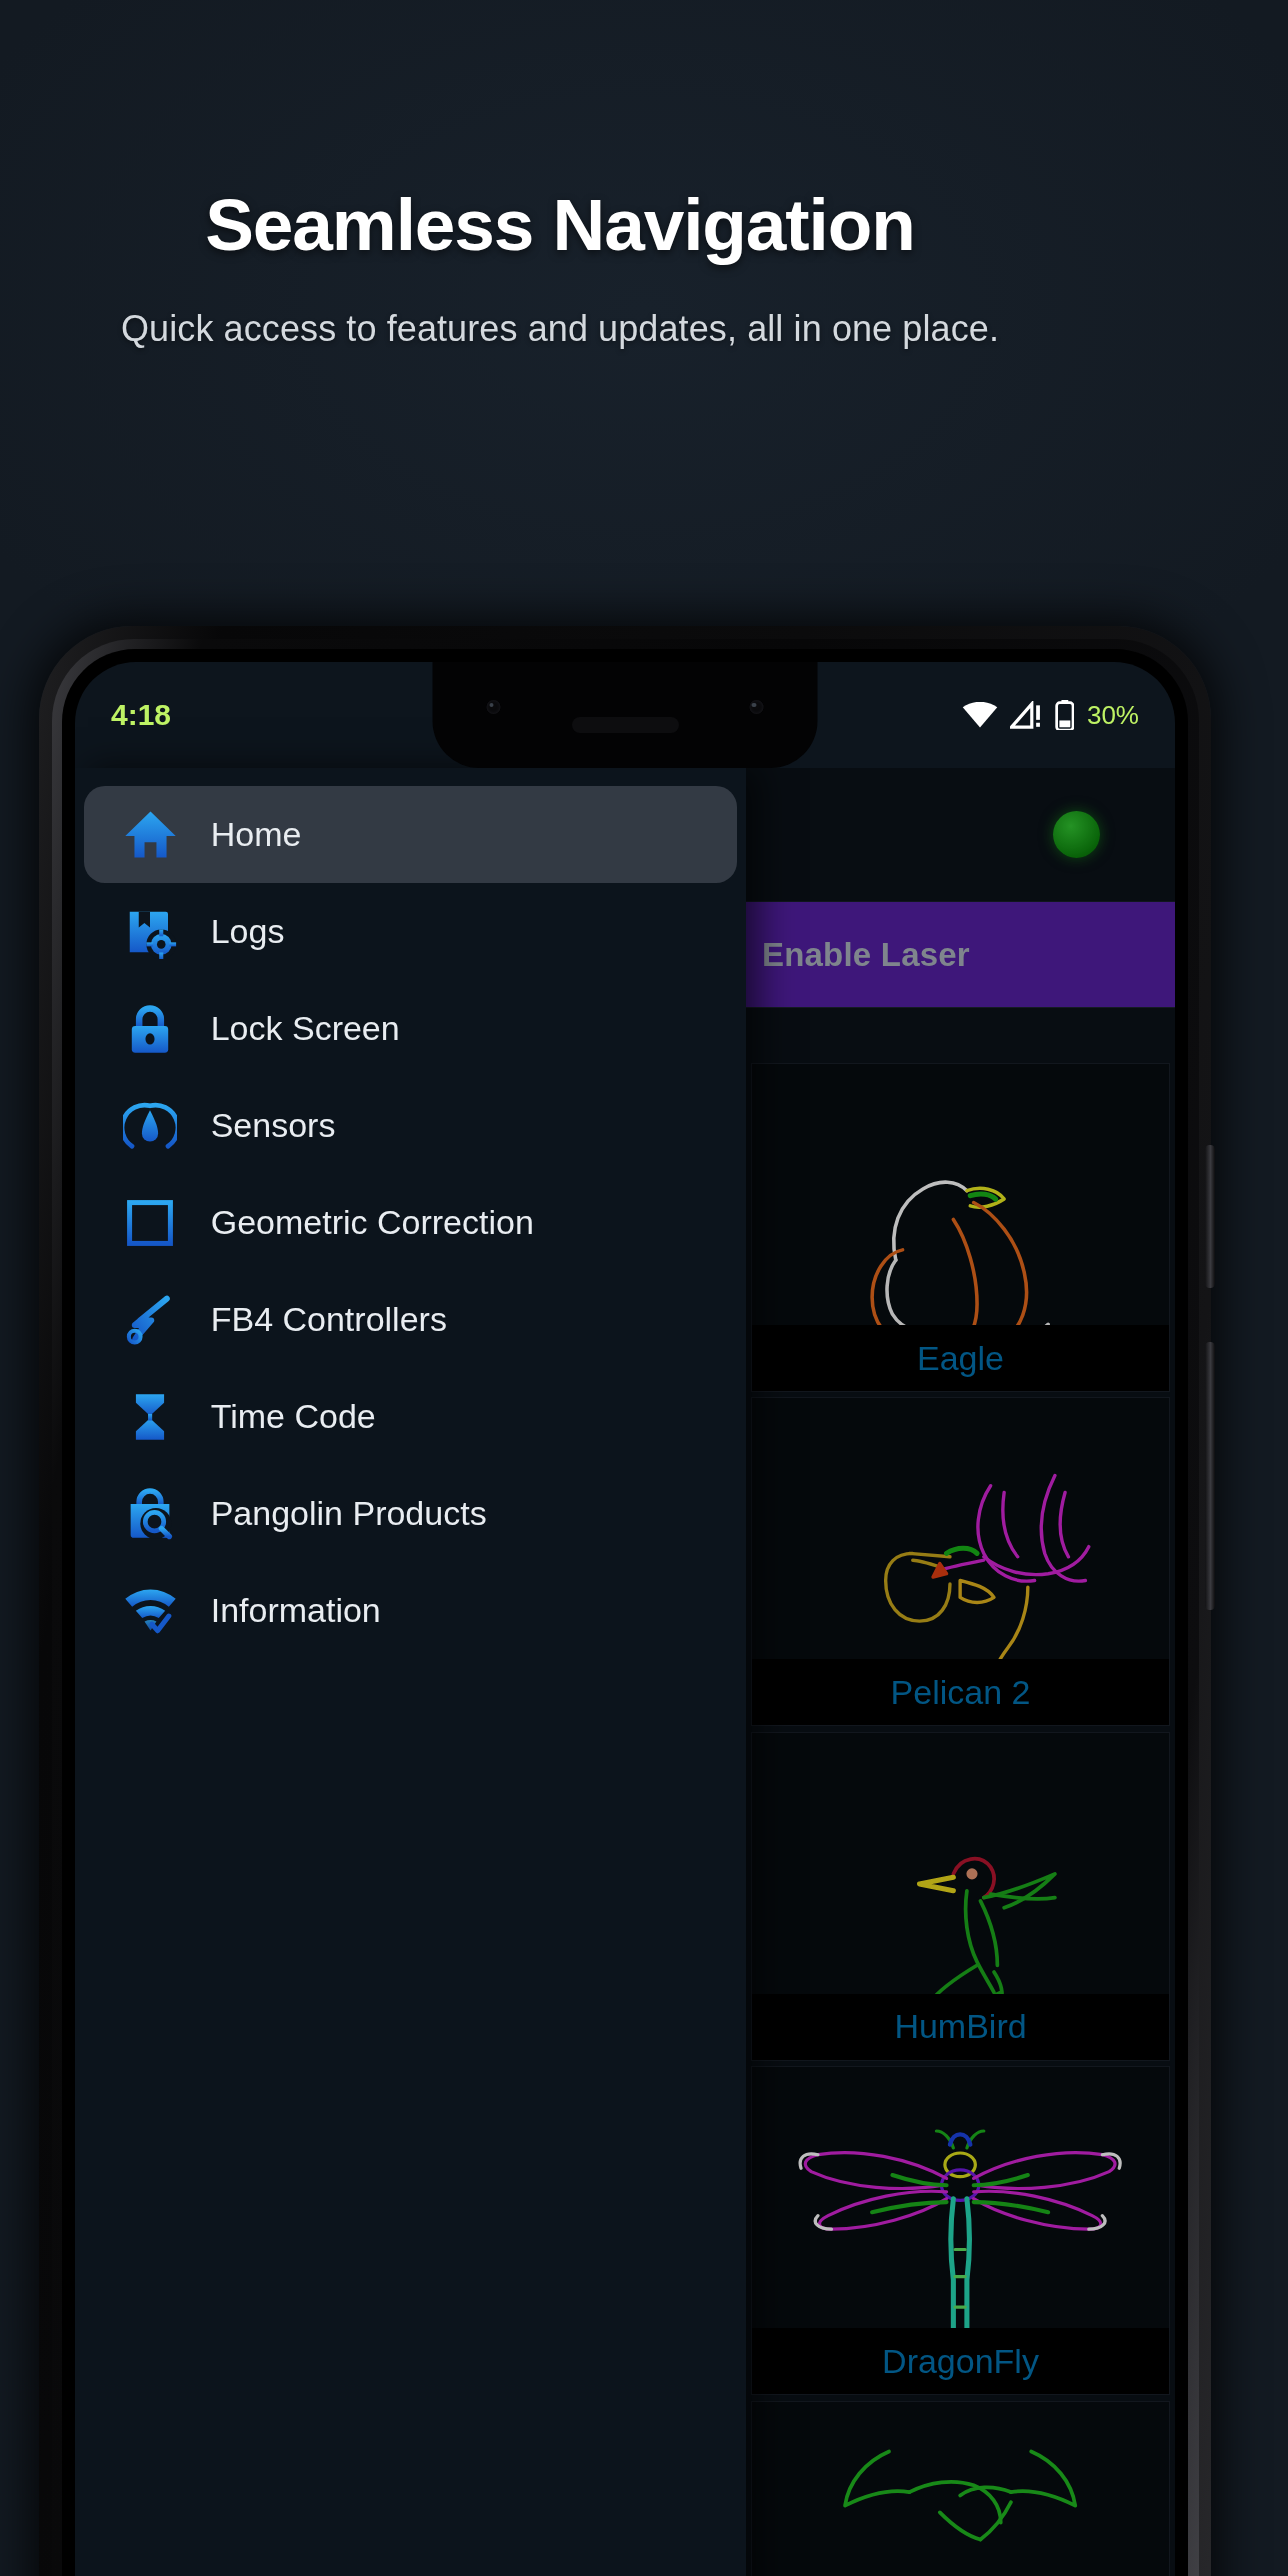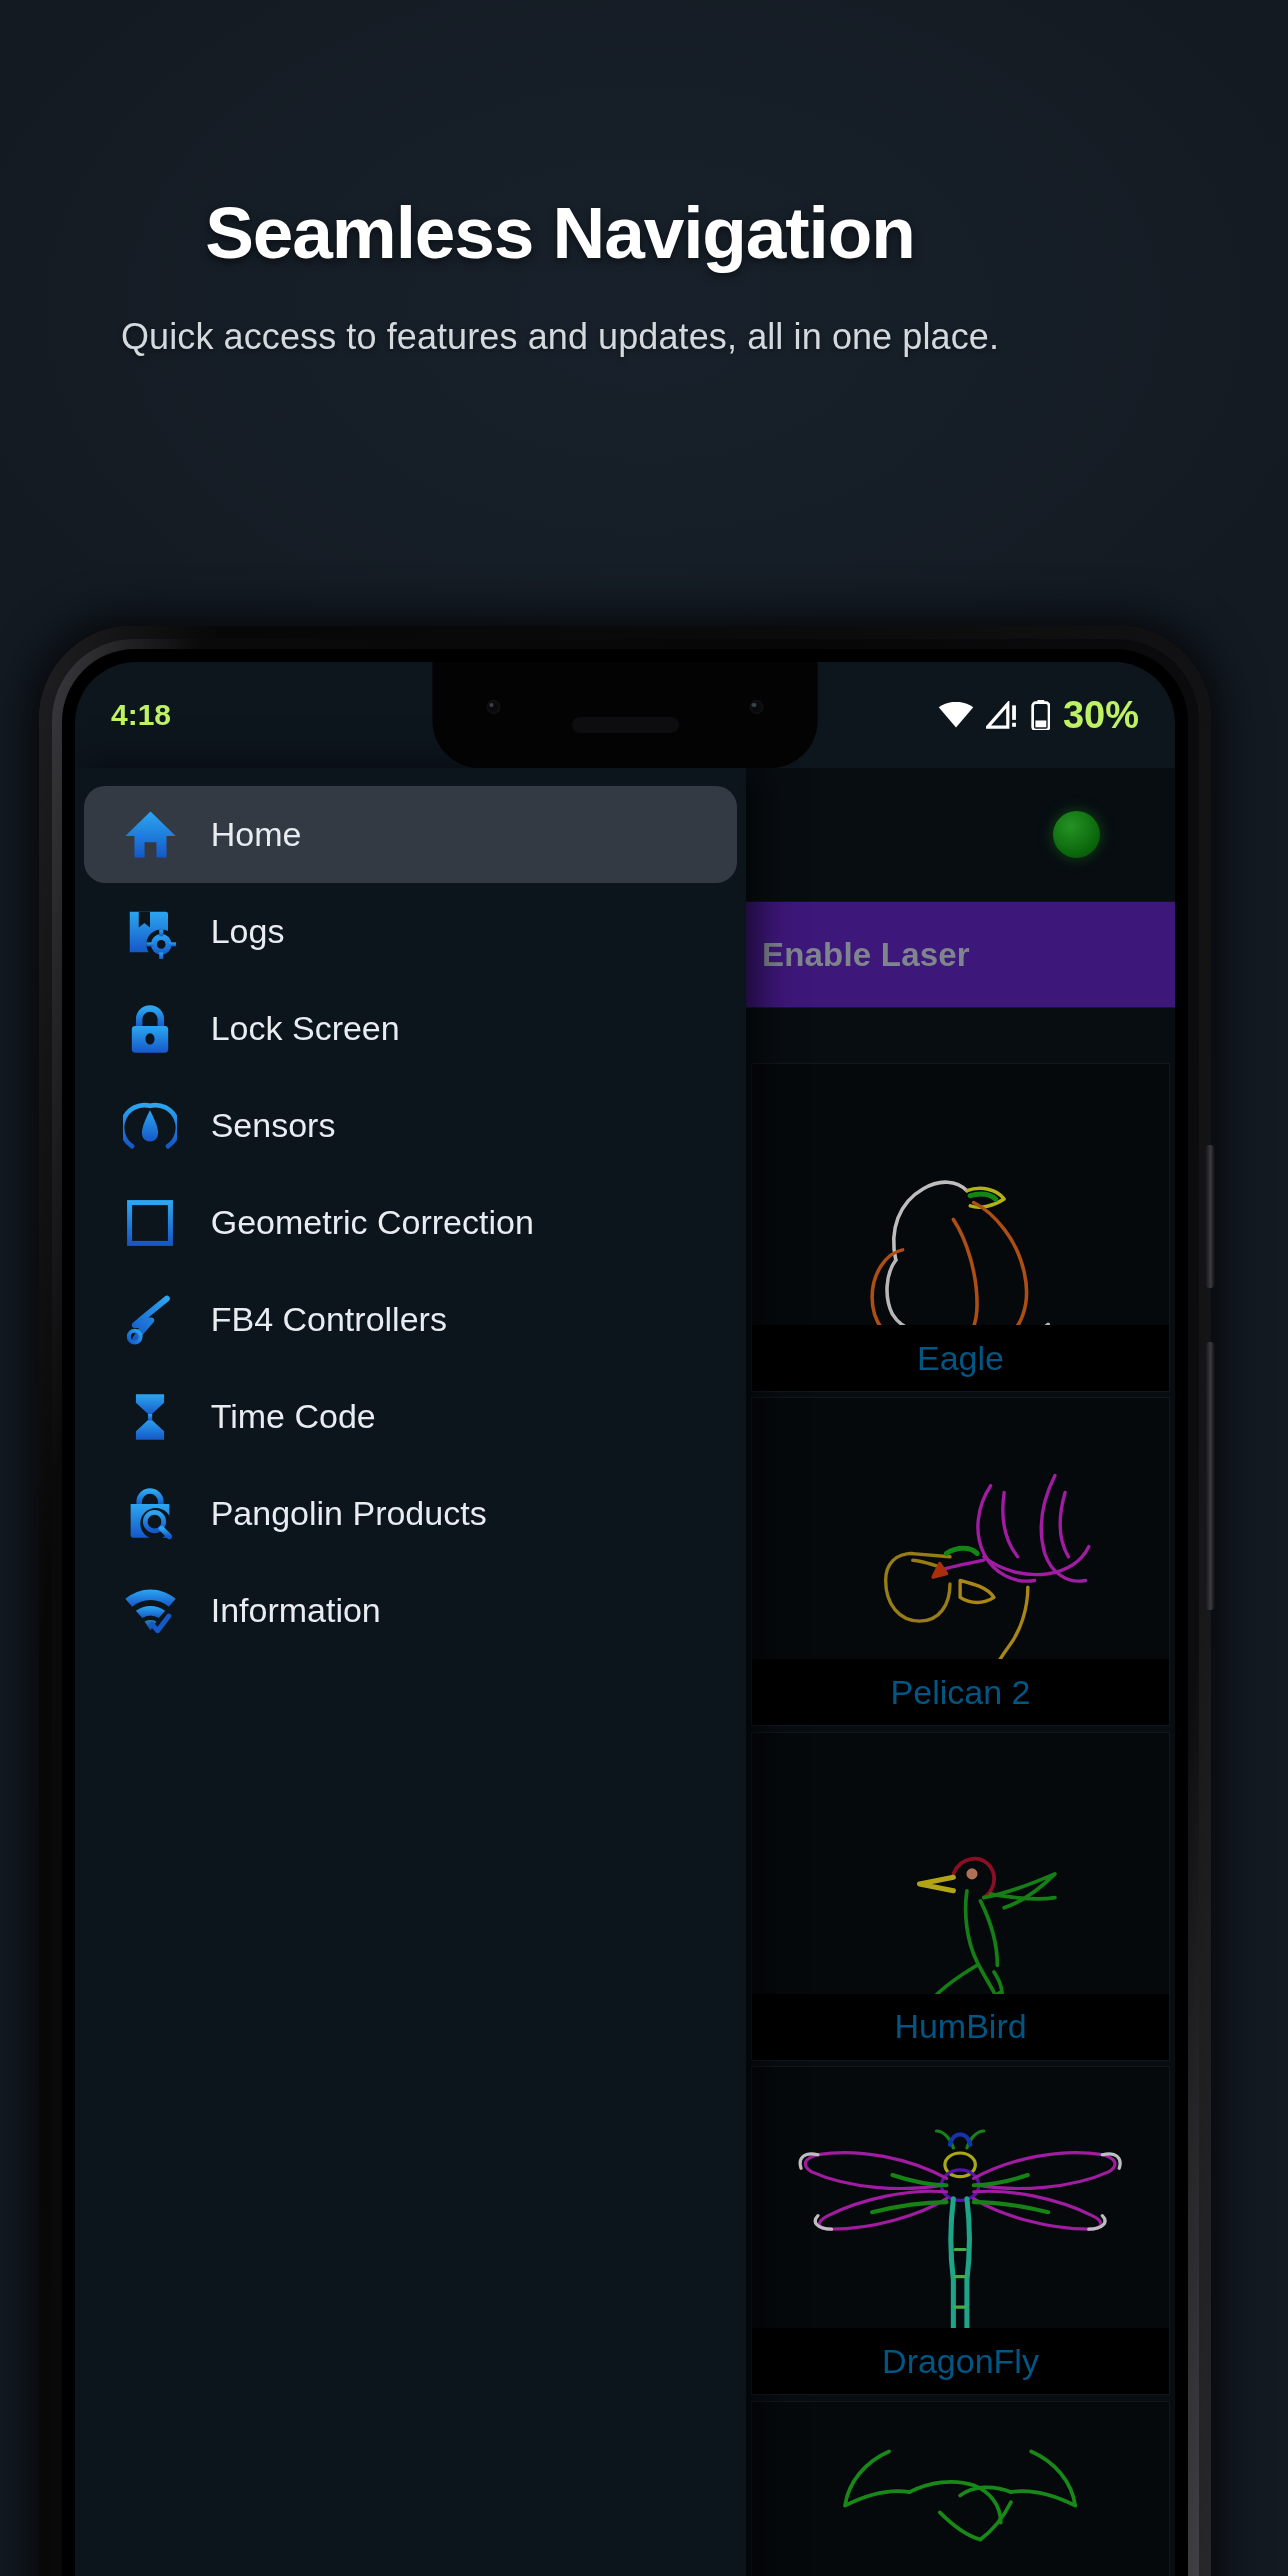--- a/index.html
+++ b/index.html
@@ -10,21 +10,21 @@
     overflow:hidden;
   }
   #stage {
     position:relative; width:1288px; height:2576px;
     background:
       radial-gradient(ellipse 1252px 805px at 50% 12%, #18212b 0%, #131a22 60%),
       linear-gradient(180deg,#121820 0%,#141c25 45%,#101720 100%);
   }
 
   
-  .promo { position:absolute; left:0; top:16px; width:1120px; text-align:center; }
+  .promo { position:absolute; left:0; top:8px; width:1120px; text-align:center; }
   .promo h1 {
     margin-top:177px;
     font-size:73px; line-height:79px; font-weight:bold;
     color:#ffffff; letter-spacing:-1.1px;
     text-shadow:0 2.7px 9px rgba(0,0,0,.55);
   }
   .promo p {
     margin:39px auto 0; width:1002px;
     font-size:36px; line-height:52px; font-weight:normal;
     color:#d4d9de; letter-spacing:0.1px;
@@ -88,21 +88,21 @@
 
   
   .statusbar{
     position:absolute; left:0; top:0; width:100%; height:106px;
     display:flex; align-items:center; justify-content:space-between;
     padding:0 36px; z-index:7;
     color:#bef264; font-size:30px; font-weight:bold;
   }
   .sb-right{ display:flex; align-items:center; gap:12.5px; }
   .sb-right svg{ display:block; }
-  .sb-pct{ font-size:38px; font-weight:bold; }
+  .sb-pct{ font-size:26px; font-weight:normal; }
 
   
   .appbody{
     position:absolute; left:0; top:106px; right:0; bottom:0;
     display:flex;
   }
 
   
   .drawer{
     width:671px; flex:none;

